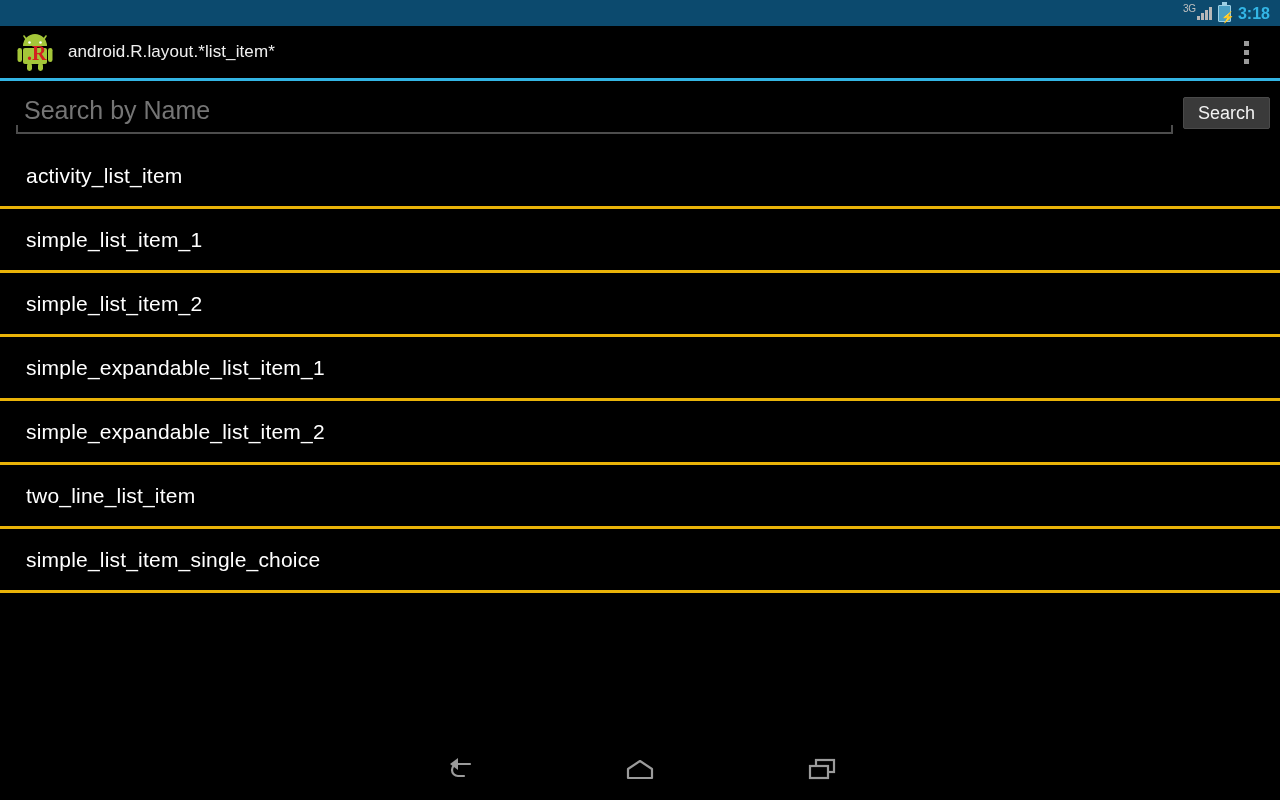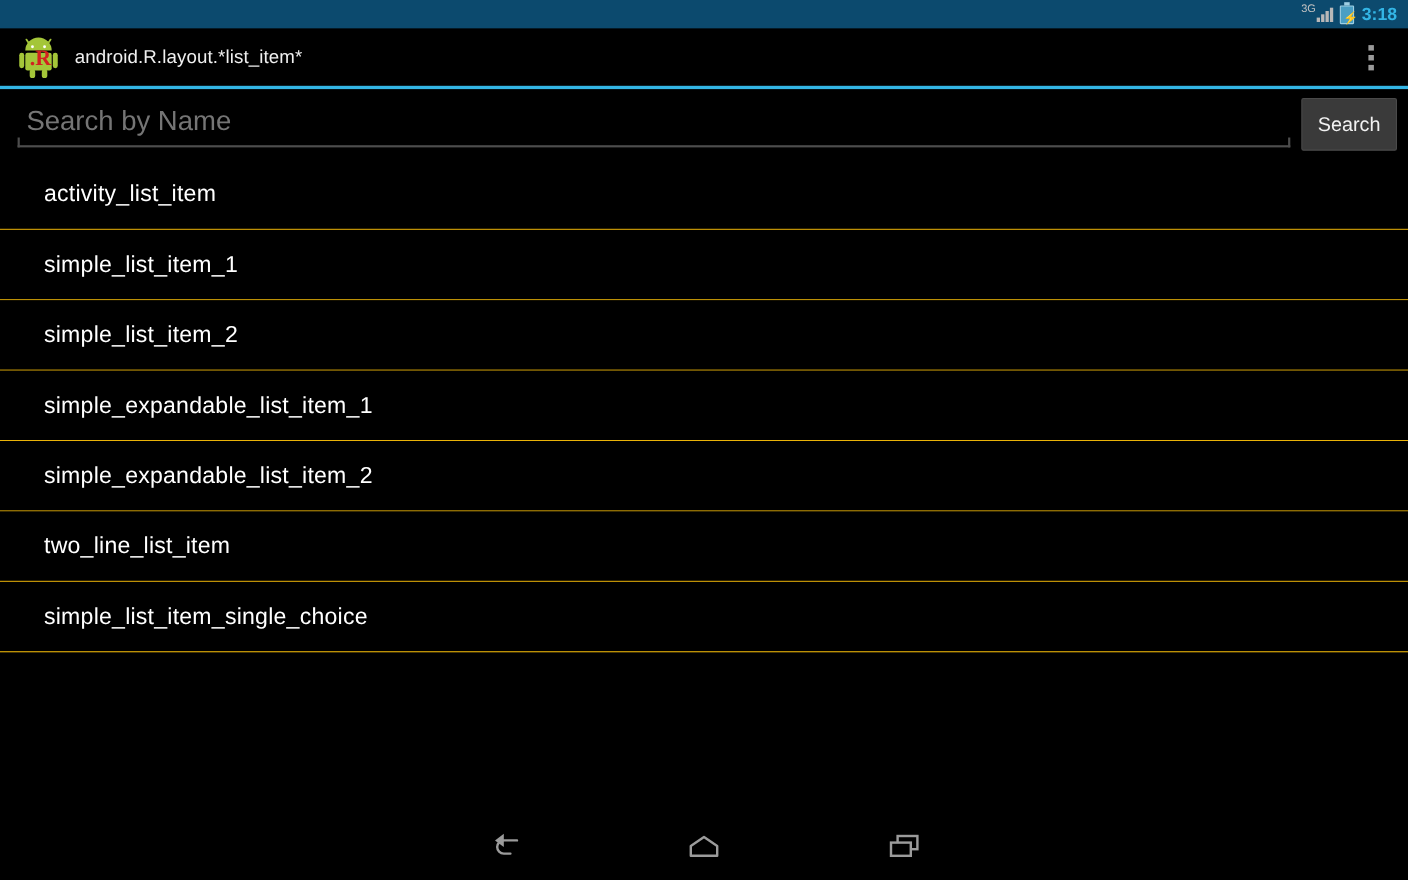--- a/index.html
+++ b/index.html
@@ -204,21 +204,21 @@
     width: 100%;
     height: 9px;
     border-left: 2px solid #4d4d4d;
     border-right: 2px solid #4d4d4d;
     border-bottom: 2px solid #4d4d4d;
     pointer-events: none;
   }
   .search-button {
     flex: 0 0 auto;
     min-width: 72px;
-    height: 48px;
+    height: 32px;
     background: #3a3a3a;
     border: 1px solid #4a4a4a;
     border-radius: 2px;
     color: #f2f2f2;
     font-size: 18px;
     font-family: "Liberation Sans", sans-serif;
     display: flex;
     align-items: center;
     justify-content: center;
     padding: 0 14px;
@@ -230,22 +230,22 @@
     top: 145px; left: 0;
     width: 1280px;
     height: 578px;
     overflow: hidden;
   }
   .list-item {
     position: relative;
     height: 64px;
     display: flex;
     align-items: center;
-    padding-left: 40px;
-    border-bottom: 1px solid #eab308;
+    padding-left: 26px;
+    border-bottom: 3px solid #eab308;
     background: #000000;
   }
   .list-item .label {
     font-size: 21px;
     color: #ffffff;
     letter-spacing: 0.2px;
     white-space: nowrap;
   }
 
   

